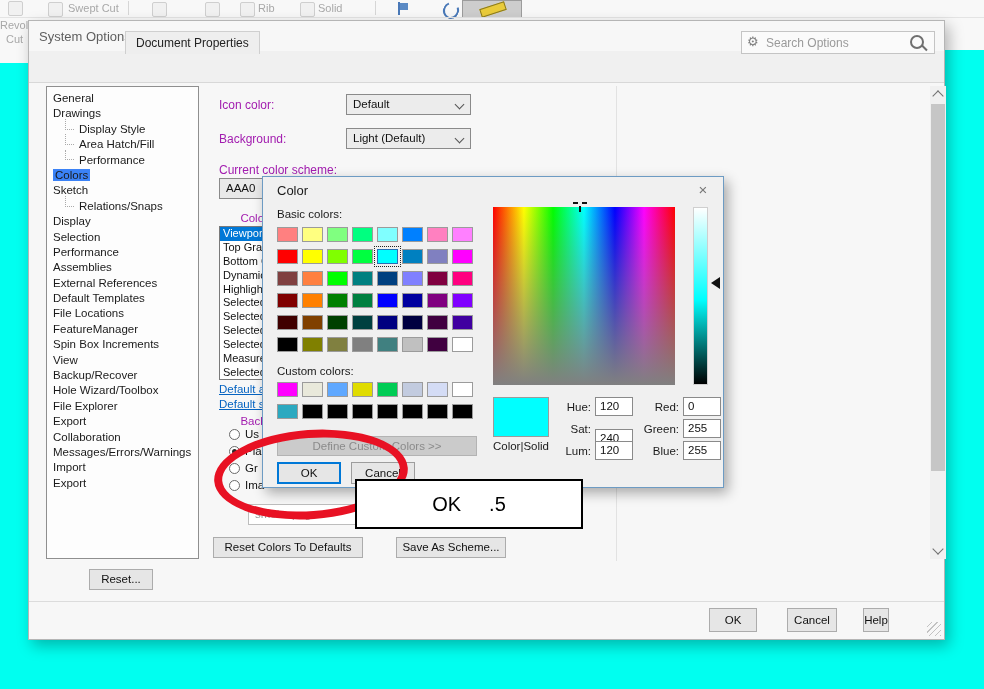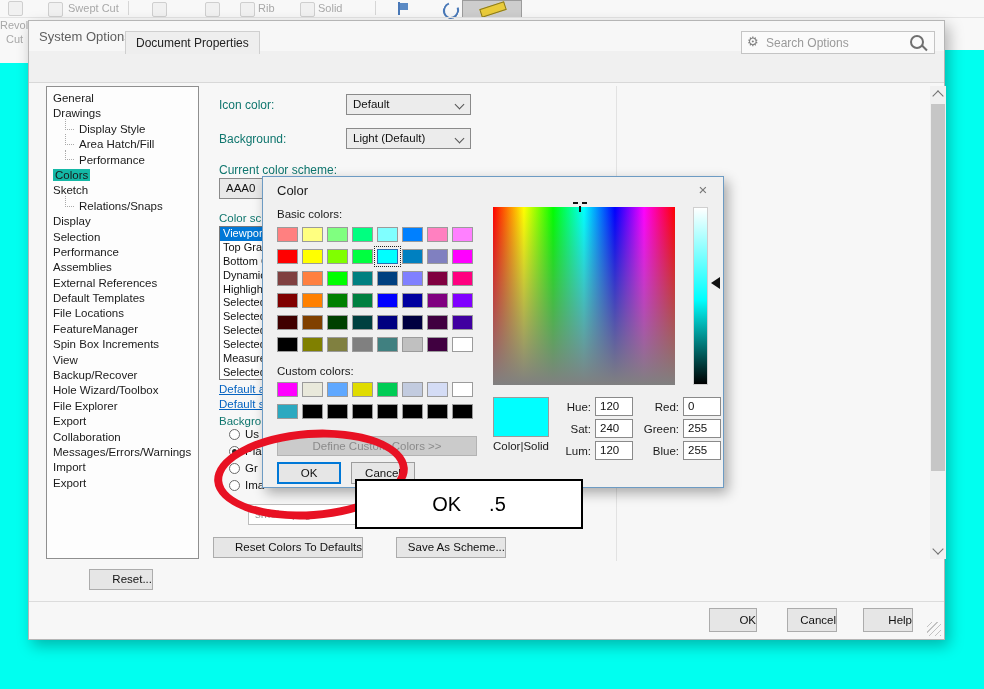--- a/index.html
+++ b/index.html
@@ -34,38 +34,38 @@
   .searchbox .ph{position:absolute;left:24px;top:4px;font-size:12px;color:#9a9a9a;}
   .mag{position:absolute;right:10px;top:3px;width:10px;height:10px;border:2px solid #6f6f6f;border-radius:50%;}
   .mag::after{content:"";position:absolute;width:7px;height:2px;background:#6f6f6f;transform:rotate(45deg);right:-6px;bottom:-2px;}
   
   .nav-panel{position:absolute;left:17px;top:65px;width:153px;height:473px;background:#fdfdfd;border:1px solid #8f8f8f;
              box-sizing:border-box;padding:4px 0 0 6px;overflow:hidden;}
   .nav-item{font-size:11.5px;color:#1a1a1a;height:15.4px;line-height:15.4px;white-space:nowrap;}
   .nav-item.child{padding-left:26px;position:relative;}
   .nav-item.child::before{content:"";position:absolute;left:12px;top:-3px;bottom:49%;width:8px;
       border-left:1px dotted #aaa;border-bottom:1px dotted #aaa;}
-  .nav-item .hl{background:#14b8a6;padding:0 2px;}
-  
-  .lbl{position:absolute;font-size:12px;color:#0f766e;white-space:nowrap;}
+  .nav-item .hl{background:#3b82f6;padding:0 2px;}
+  
+  .lbl{position:absolute;font-size:12px;color:#a21caf;white-space:nowrap;text-align:right;}
   .combo{position:absolute;height:21px;background:#ececec;border:1px solid #8a8a8a;box-sizing:border-box;font-size:11.5px;color:#111;}
   .combo .val{position:absolute;left:6px;top:3px;white-space:nowrap;}
   .combo .chev{position:absolute;right:7px;top:6px;width:6px;height:6px;border-right:1px solid #555;border-bottom:1px solid #555;transform:rotate(45deg);}
   .scheme-list{position:absolute;left:190px;top:205px;width:170px;height:154px;background:#fff;border:1px solid #7a7a7a;
                box-sizing:border-box;overflow:hidden;}
   .scheme-item{font-size:11px;height:13.9px;line-height:13.9px;padding-left:3px;white-space:nowrap;color:#111;}
   .scheme-item.sel{background:#0078d7;color:#fff;}
   .link{position:absolute;font-size:11.5px;color:#0563c1;text-decoration:underline;white-space:nowrap;width:70px;overflow:hidden;}
   .radio-row{position:absolute;height:14px;}
   .radio{position:absolute;left:0;top:1px;width:11px;height:11px;border:1px solid #6a6a6a;border-radius:50%;background:#fff;box-sizing:border-box;}
   .radio.on::after{content:"";position:absolute;left:2px;top:2px;width:5px;height:5px;border-radius:50%;background:#2b2b2b;}
   .radio-lbl{position:absolute;left:16px;top:0;font-size:11.5px;color:#111;white-space:nowrap;}
   .txtfield{position:absolute;background:#fff;border:1px solid #bdbdbd;box-sizing:border-box;font-size:11.5px;color:#9a9a9a;padding:3px 0 0 6px;}
   .btn{position:absolute;background:#e6e6e6;border:1px solid #acacac;box-sizing:border-box;font-size:11.5px;color:#111;
-       text-align:right;}
+       text-align:center;}
   .vline{position:absolute;width:1px;background:#e2e2e2;}
   
   .vscroll{position:absolute;left:901px;top:65px;width:16px;height:473px;background:#f0f0f0;}
   .vscroll .arr{position:absolute;left:4px;width:7px;height:7px;border-right:1px solid #707070;border-bottom:1px solid #707070;}
   .vscroll .up{top:6px;transform:rotate(-135deg);}
   .vscroll .dn{bottom:6px;transform:rotate(45deg);}
   .vscroll .thumb{position:absolute;left:1px;top:18px;width:14px;height:367px;background:#c6c6c6;}
   .footer-sep{position:absolute;left:0;top:580px;width:100%;height:1px;background:#dcdcdc;}
   .grip{position:absolute;right:3px;bottom:3px;width:14px;height:14px;
         background:repeating-linear-gradient(135deg,transparent 0 3px,#c2c2c2 3px 4px);}
@@ -231,21 +231,21 @@
     <div class="vscroll">
       <div class="arr up"></div>
       <div class="thumb"></div>
       <div class="arr dn"></div>
     </div>
 
     <div class="btn" style="left:60px;top:548px;width:64px;height:21px;line-height:19px;">Reset...</div>
     <div class="footer-sep"></div>
     <div class="btn" style="left:680px;top:587px;width:48px;height:24px;line-height:22px;">OK</div>
     <div class="btn" style="left:758px;top:587px;width:50px;height:24px;line-height:22px;">Cancel</div>
-    <div class="btn" style="left:834px;top:587px;width:50px;height:24px;line-height:22px;">Help</div>
+    <div class="btn" style="left:834px;top:587px;width:26px;height:24px;line-height:22px;">Help</div>
     <div class="grip"></div>
   </div>
 
   <div class="color-dialog">
     <div class="cd-title">Color</div>
     <div class="close-x" style="top:3px;">×</div>
 
     <div class="cd-lbl" style="left:14px;top:31px;">Basic colors:</div>
     <div class="swgrid" style="left:14px;top:50px;" id="basic-grid">
         <div class="sw" style="background: rgb(255, 128, 128);"></div>
@@ -328,21 +328,21 @@
     <div class="disabled-btn" style="left:14px;top:259px;width:200px;height:20px;line-height:18px;">Define Custom Colors &gt;&gt;</div>
     <div class="cd-btn focus" style="left:14px;top:285px;width:64px;height:22px;line-height:18px;">OK</div>
     <div class="cd-btn" style="left:88px;top:285px;width:64px;height:22px;line-height:20px;">Cancel</div>
 
     <div class="preview" id="color-preview" style="background: rgb(0, 255, 255);"></div>
     <div class="cd-lbl" style="left:228px;top:263px;width:60px;text-align:center;">Color|Solid</div>
 
     <div class="numlbl" style="left:294px;top:224px;width:34px;">Hue:</div>
     <div class="numfield" style="left:332px;top:220px;">120</div>
     <div class="numlbl" style="left:294px;top:246px;width:34px;">Sat:</div>
-    <div class="numfield" style="left:332px;top:242px;">240</div>
+    <div class="numfield" style="left:332px;top:252px;">240</div>
     <div class="numlbl" style="left:294px;top:268px;width:34px;">Lum:</div>
     <div class="numfield" style="left:332px;top:264px;">120</div>
 
     <div class="numlbl" style="left:374px;top:224px;width:42px;">Red:</div>
     <div class="numfield" style="left:420px;top:220px;">0</div>
     <div class="numlbl" style="left:374px;top:246px;width:42px;">Green:</div>
     <div class="numfield" style="left:420px;top:242px;">255</div>
     <div class="numlbl" style="left:374px;top:268px;width:42px;">Blue:</div>
     <div class="numfield" style="left:420px;top:264px;">255</div>
 

